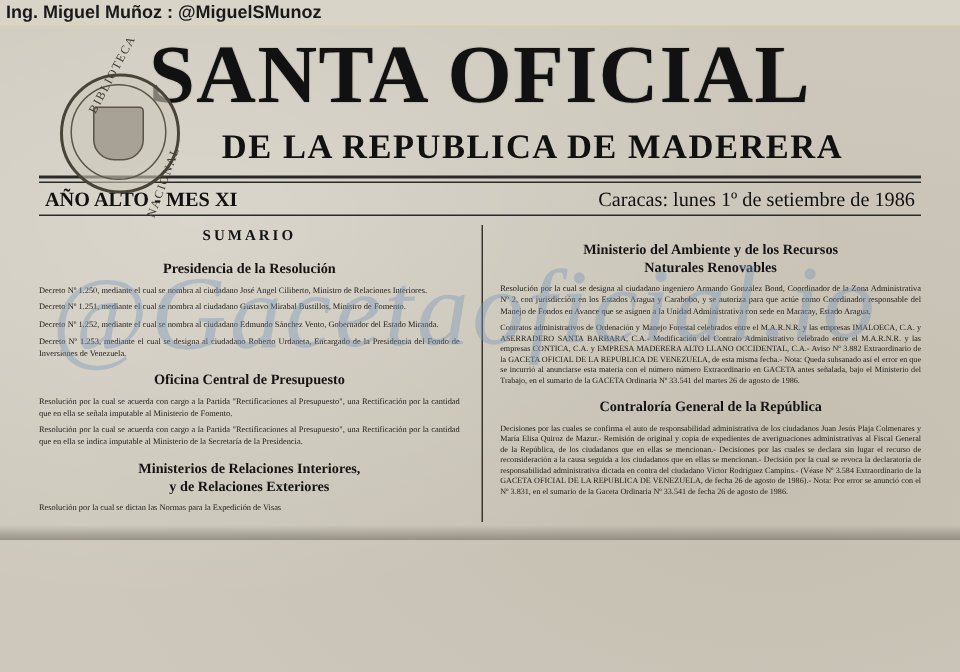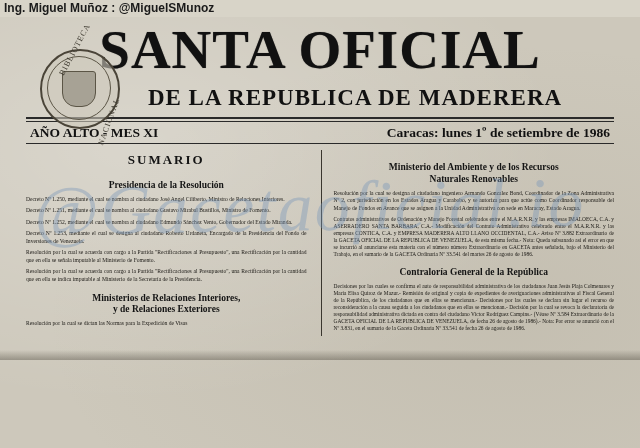--- a/index.html
+++ b/index.html
@@ -92,21 +92,21 @@
   .issue-line{
     display:flex;
     align-items:baseline;
     justify-content:space-between;
     padding:3px 30px 0 30px;
     font-family:"Liberation Serif", serif;
     font-size:13.5px;
     font-weight:700;
     color:#111;
   }
-  .issue-line .mid{font-weight:700;margin-left:40px;}
+  .issue-line .mid{font-weight:400;margin-left:40px;}
   
   .seal{
     position:absolute;
     top:4px;left:38px;
     width:82px;height:118px;
     z-index:4;
   }
   .seal .ring{
     position:absolute;left:2px;top:28px;
     width:76px;height:76px;border-radius:50%;
@@ -142,21 +142,21 @@
     gap:14px;
   }
   .col{
     width:50%;
     font-family:"Liberation Serif", serif;
     color:#141414;
   }
   .col.right{border-left:1px solid #3a362e;padding-left:12px;}
   .sumario{
     text-align:center;
-    font-size:13px;
+    font-size:10px;
     font-weight:700;
     letter-spacing:2px;
     margin-top:2px;
   }
   .sec-head{
     text-align:center;
     font-size:9.5px;
     font-weight:700;
     margin:9px 0 4px 0;
     line-height:1.25;
@@ -223,20 +223,21 @@
 
       <div class="col left">
         <div class="sumario">SUMARIO</div>
 
         <div class="sec-head first">Presidencia de la Resolución</div>
         <p class="entry">Decreto Nº 1.250, mediante el cual se nombra al ciudadano José Angel Ciliberto, Ministro de Relaciones Interiores.</p>
         <p class="entry">Decreto Nº 1.251, mediante el cual se nombra al ciudadano Gustavo Mirabal Bustillos, Ministro de Fomento.</p>
         <p class="entry">Decreto Nº 1.252, mediante el cual se nombra al ciudadano Edmundo Sánchez Vento, Gobernador del Estado Miranda.</p>
         <p class="entry">Decreto Nº 1.253, mediante el cual se designa al ciudadano Roberto Urdaneta, Encargado de la Presidencia del Fondo de Inversiones de Venezuela.</p>
 
+        <div class="sec-head">Oficina Central de Presupuesto</div>
         <p class="entry">Resolución por la cual se acuerda con cargo a la Partida "Rectificaciones al Presupuesto", una Rectificación por la cantidad que en ella se señala imputable al Ministerio de Fomento.</p>
         <p class="entry">Resolución por la cual se acuerda con cargo a la Partida "Rectificaciones al Presupuesto", una Rectificación por la cantidad que en ella se indica imputable al Ministerio de la Secretaría de la Presidencia.</p>
 
         <div class="sec-head" style="white-space:pre-line;">Ministerios de Relaciones Interiores,
 y de Relaciones Exteriores</div>
         <p class="entry">Resolución por la cual se dictan las Normas para la Expedición de Visas</p>
       </div>
 
       <div class="col right">
         <div class="sec-head first" style="white-space:pre-line;">Ministerio del Ambiente y de los Recursos

